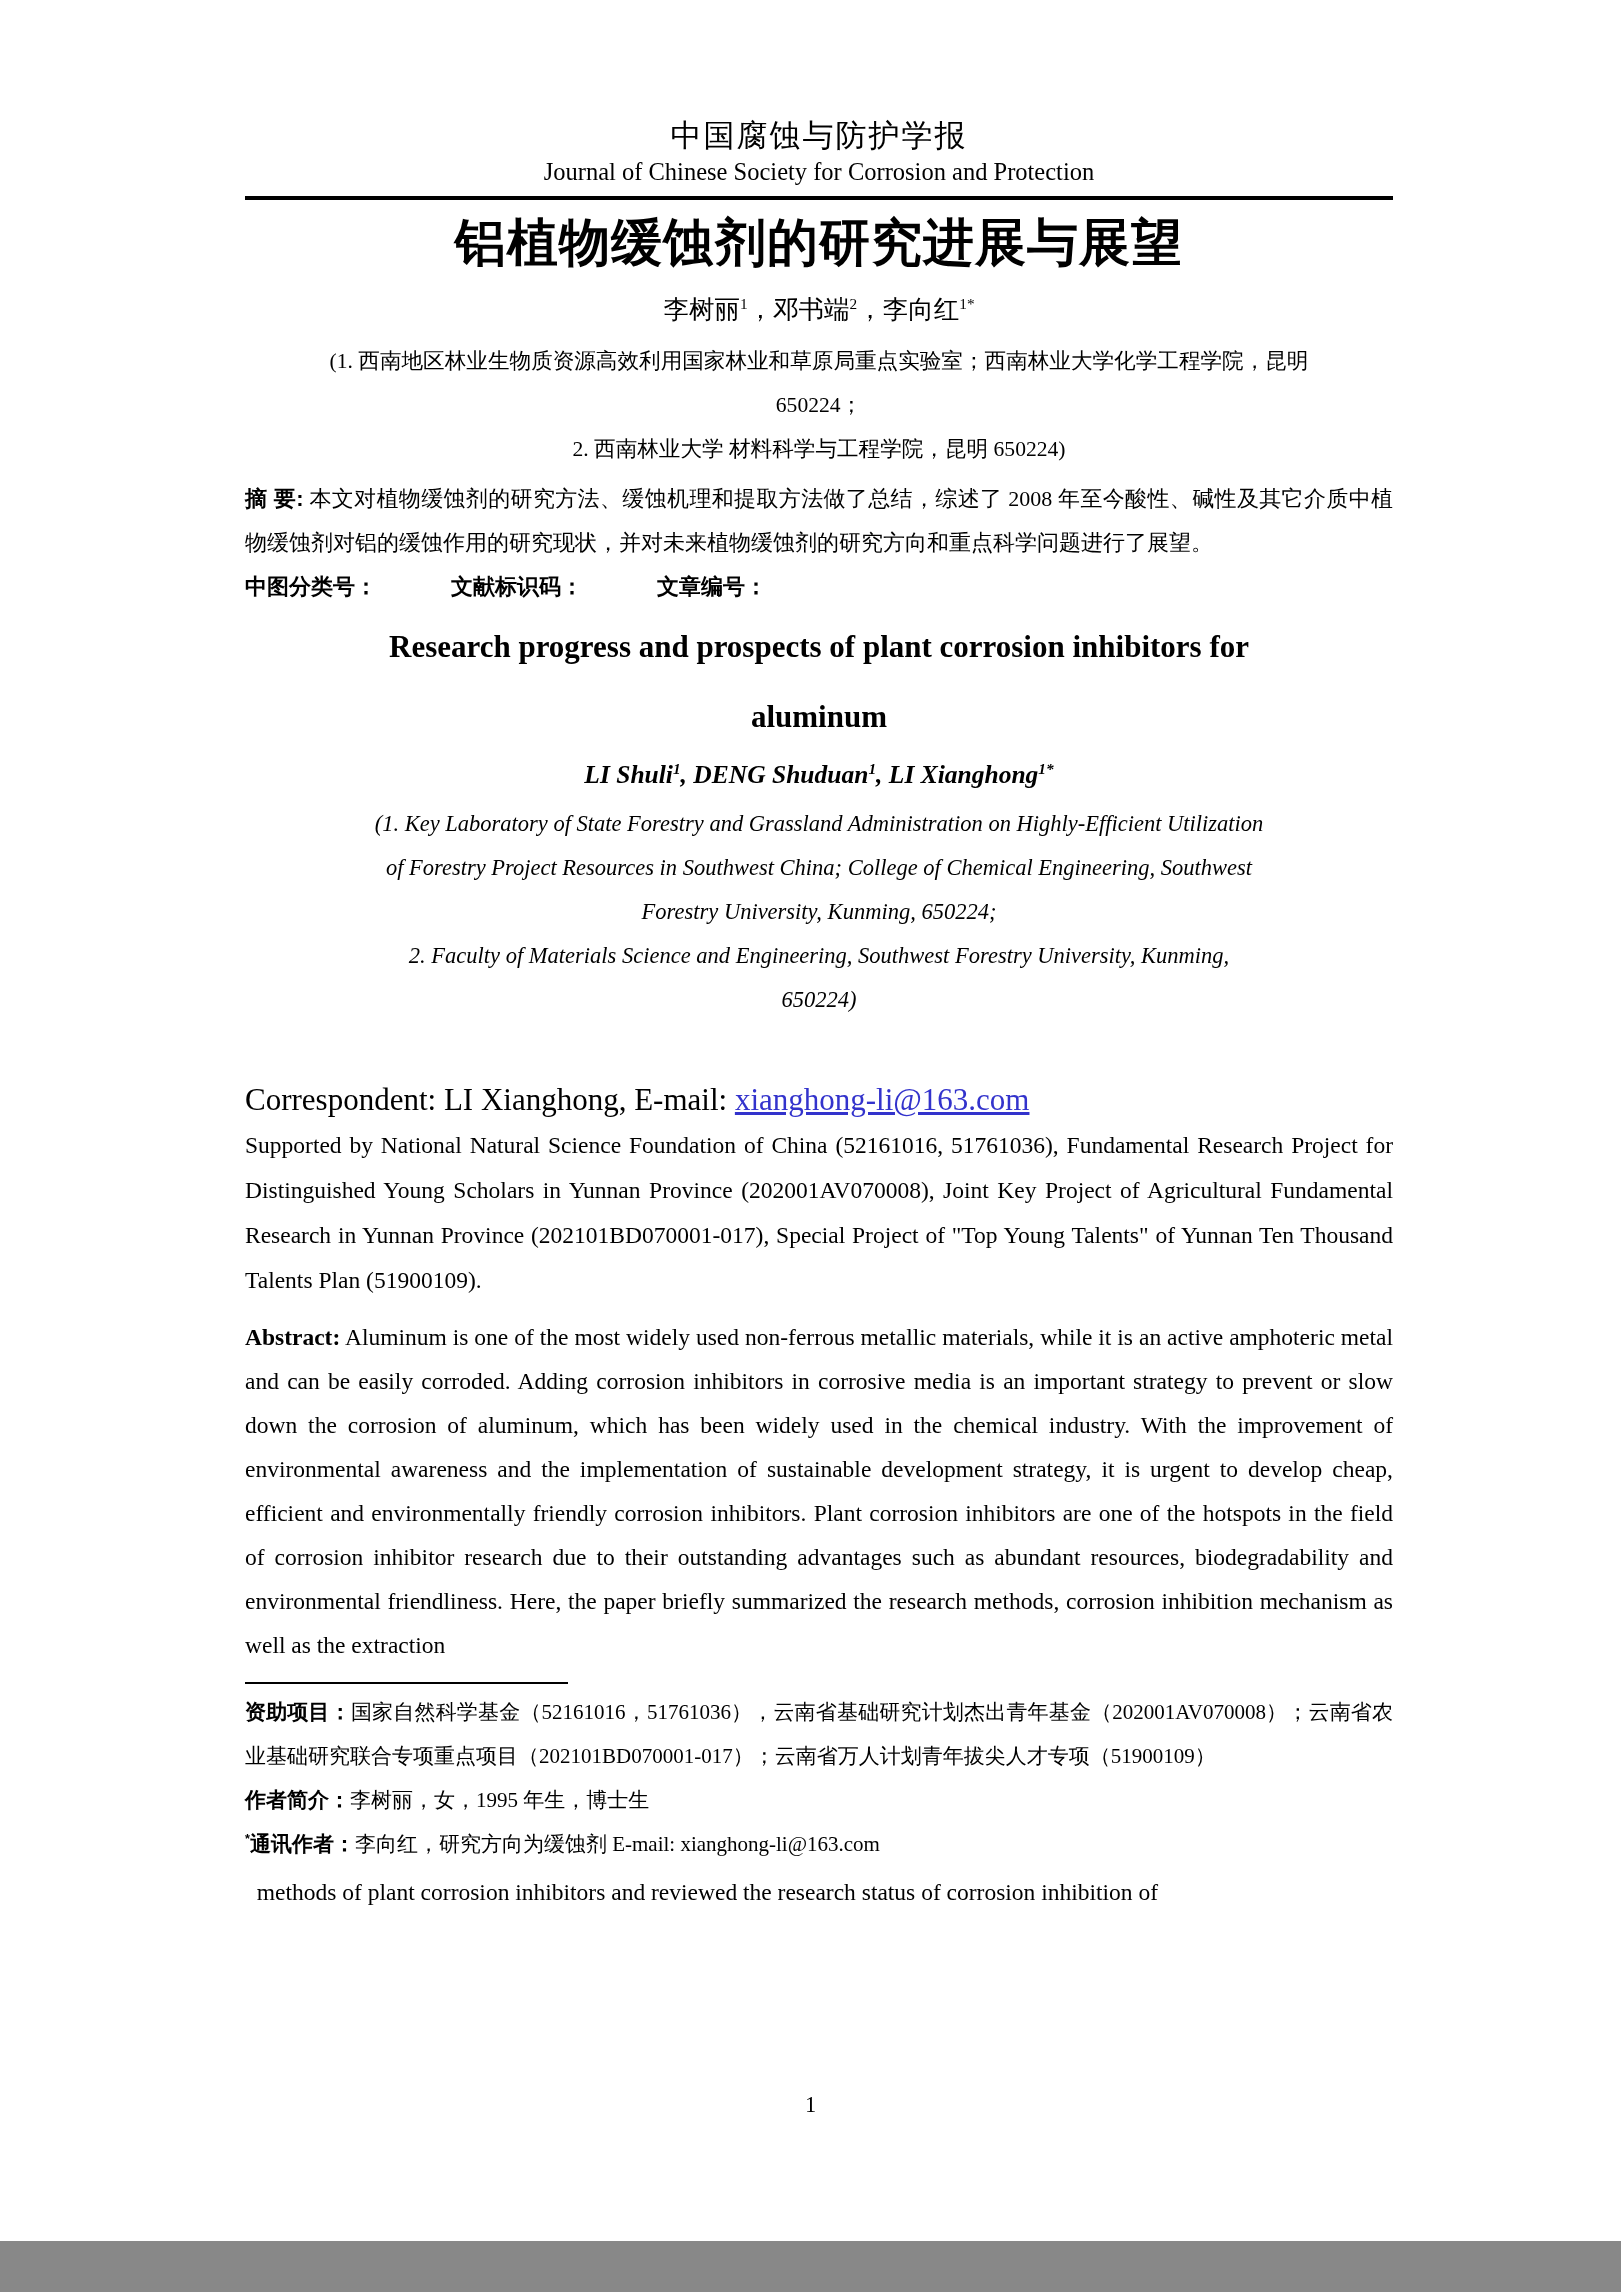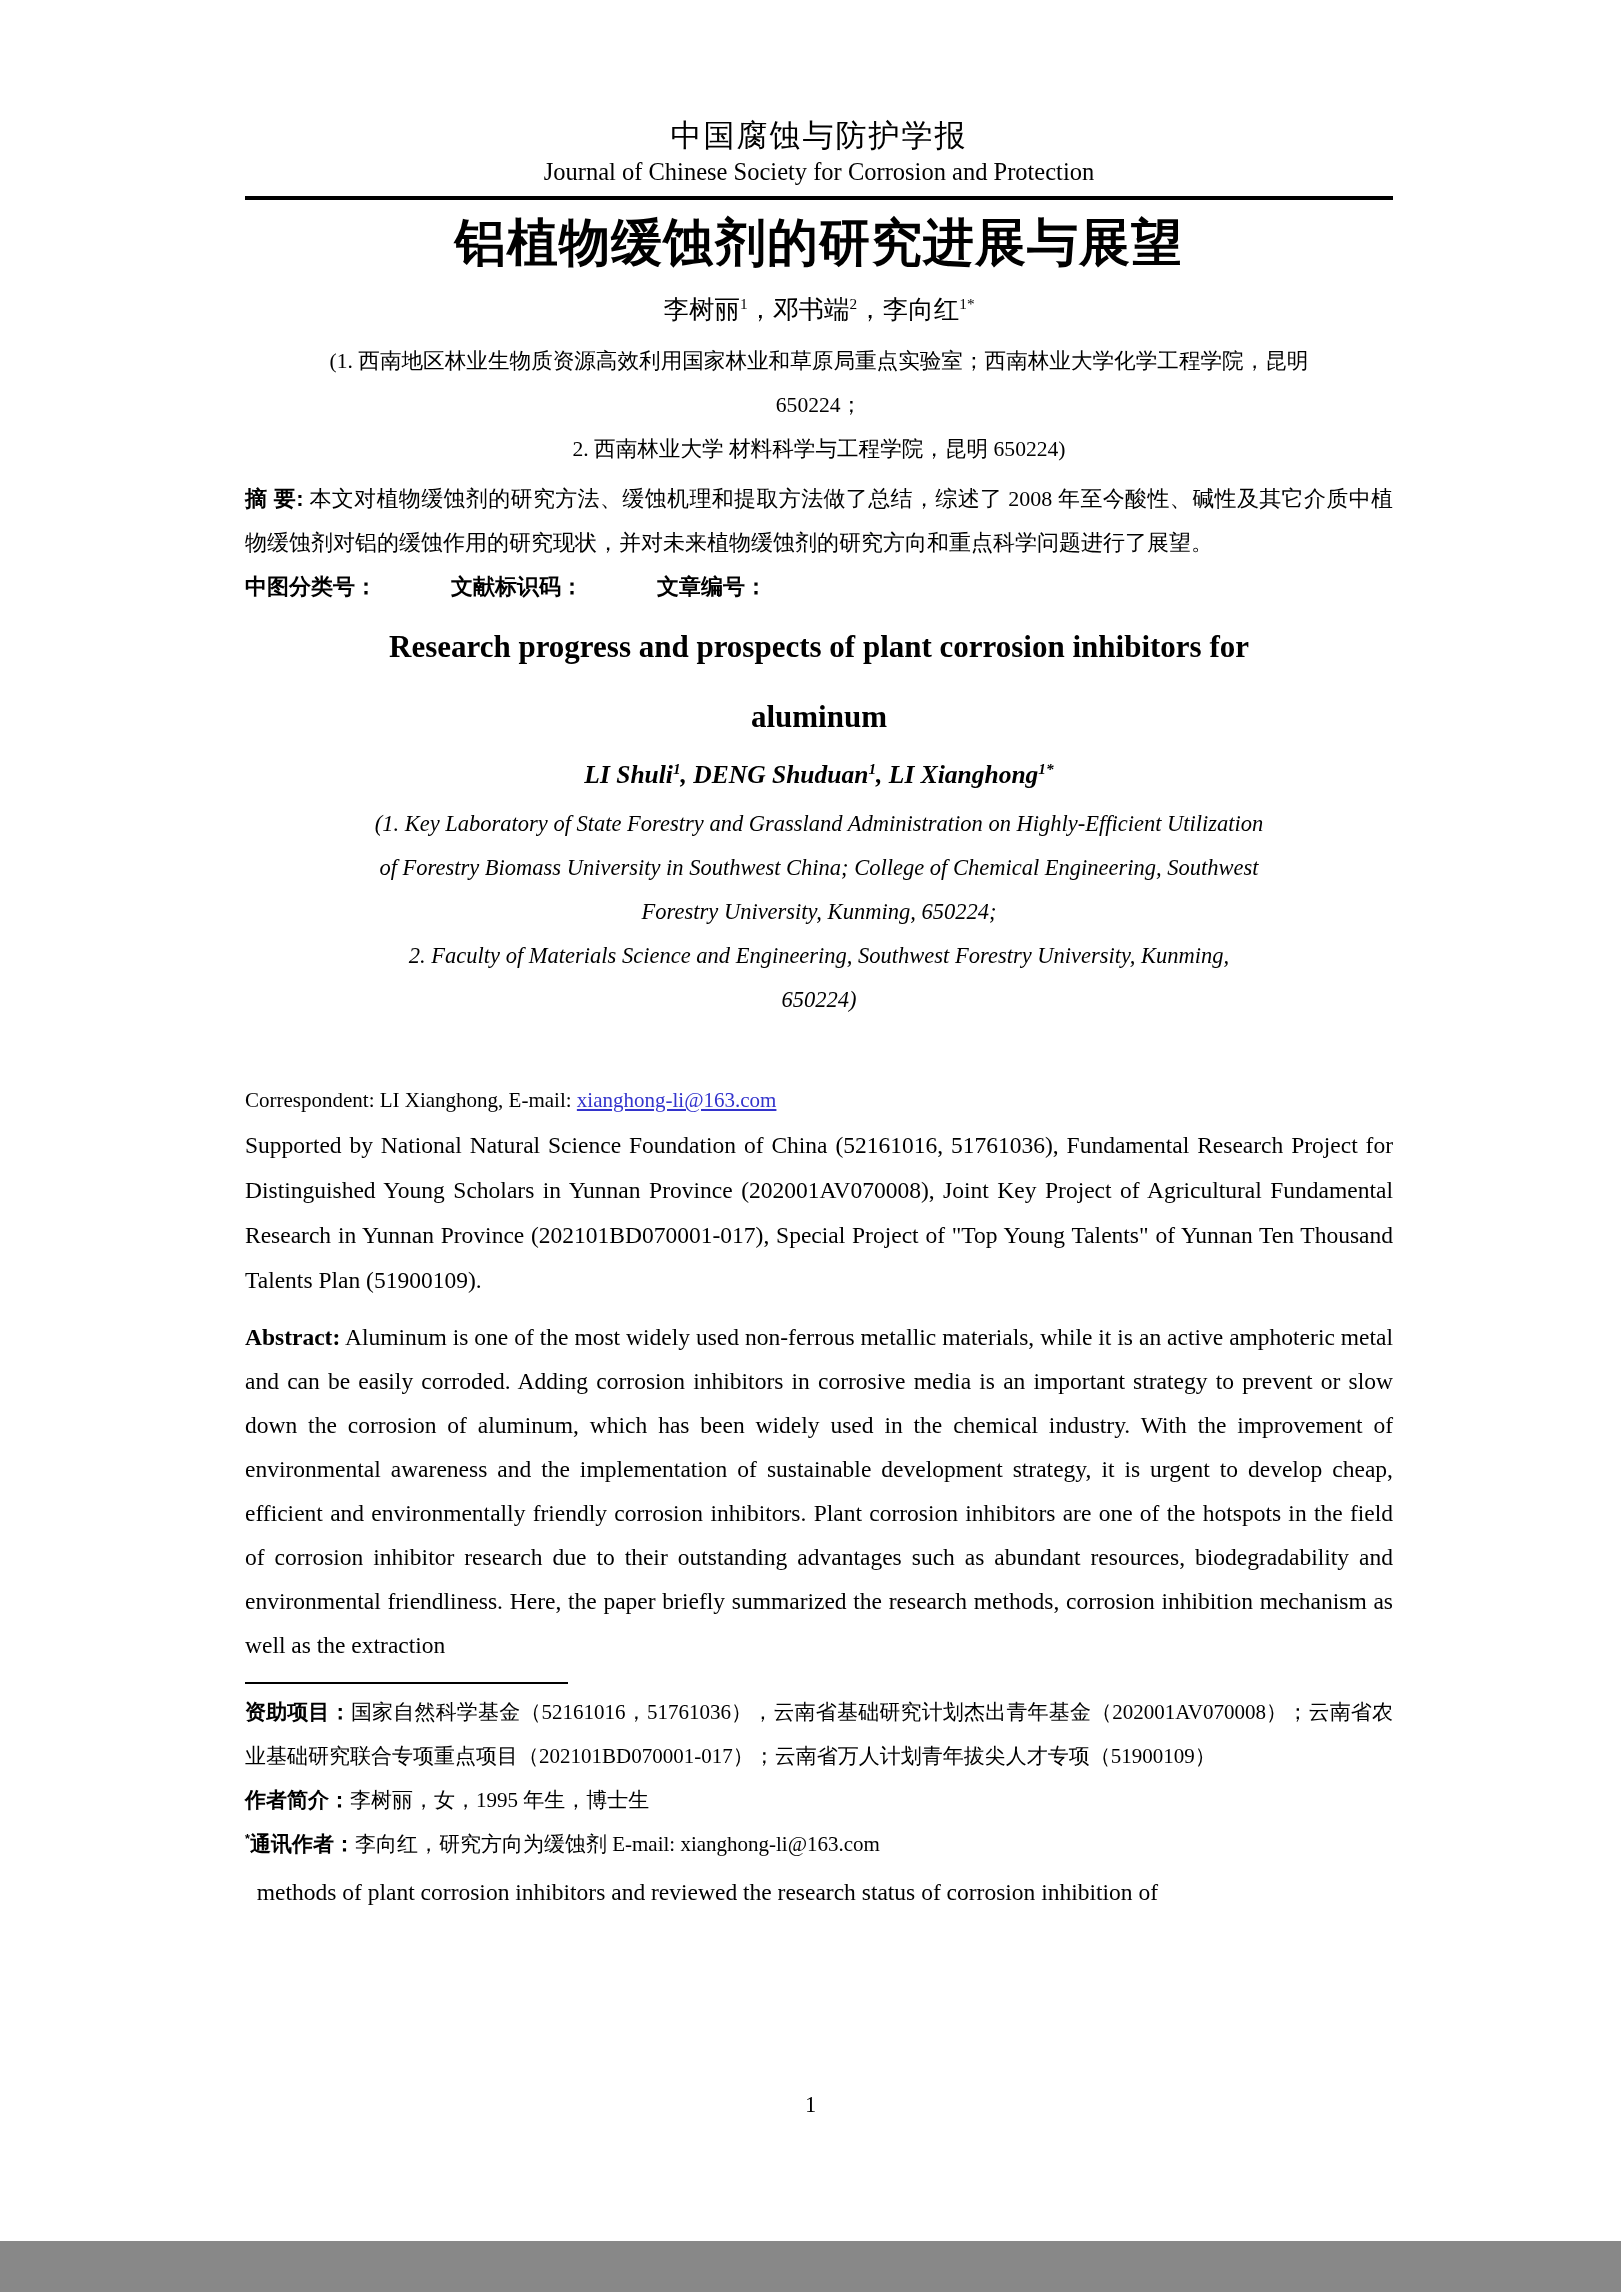--- a/index.html
+++ b/index.html
@@ -30,21 +30,21 @@
     font-family:"Liberation Sans","DejaVu Sans",sans-serif;
   }
   .abstract-cn { font-size:22px; line-height:44px; text-align:justify; margin-top:5.9px; }
   .keywords-cn { font-size:22px; line-height:44px; }
   .classification { font-size:22px; line-height:44px; }
   .classification span { margin-right:74px; }
   .title-en-1 { font-size:31px; font-weight:bold; line-height:41px; margin-top:17.6px; }
   .title-en-2 { font-size:31px; font-weight:bold; line-height:41px; margin-top:29px; }
   .authors-en { font-size:25.5px; font-weight:bold; font-style:italic; line-height:39px; margin-top:17.6px; }
   .affil-en { font-size:22.5px; font-style:italic; line-height:44px; margin-top:7.8px; }
-  .correspondent { font-size:21px; line-height:46px; margin-top:55px; }
+  .correspondent { font-size:31px; line-height:46px; margin-top:55px; }
   .email-link { color:#3333CC; text-decoration:underline; }
   .supported { font-size:23.5px; line-height:45px; text-align:justify; margin:0; }
   .abstract-en { font-size:23.5px; line-height:44px; text-align:justify; margin:11.8px 0 0 0; }
   .abstract-en b, .correspondent b { font-weight:bold; }
   .footnote-sep { border:none; height:2px; background:#000; width:323px; margin:15.7px 0 5.9px 0; }
   .footnote p { font-size:21px; line-height:44px; margin:0; text-align:justify; }
   .continuation { font-size:23.5px; line-height:45px; text-align:justify; padding-left:7.8px; margin:4px; }
   .page-number { position:absolute; top:2092px; left:0; right:0; text-align:center; font-size:22.5px; }
   sup { font-size:60%; line-height:0; }
 </style>
@@ -81,21 +81,21 @@
 
   <div class="title-en-1 center">Research progress and prospects of plant corrosion inhibitors for</div>
   <div class="title-en-2 center">aluminum</div>
 
   <div class="authors-en center">
     <span>LI Shuli</span><sup>1</sup><span>, DENG Shuduan</span><sup>1</sup><span>, LI Xianghong</span><sup>1*</sup>
   </div>
 
   <div class="affil-en center">
     <div>(1. Key Laboratory of State Forestry and Grassland Administration on Highly-Efficient Utilization</div>
-    <div>of Forestry Biomass University in Southwest China; College of Chemical Engineering, Southwest</div>
+    <div>of Forestry Project Resources in Southwest China; College of Chemical Engineering, Southwest</div>
     <div>Forestry University, Kunming, 650224;</div>
     <div>2. Faculty of Materials Science and Engineering, Southwest Forestry University, Kunming,</div>
     <div>650224)</div>
   </div>
 
   <div class="correspondent">
     <span>Correspondent: LI Xianghong, E-mail: </span><a href="#" class="email-link">xianghong-li@163.com</a>
   </div>
 
   <p class="supported">Supported by National Natural Science Foundation of China (52161016, 51761036), Fundamental Research Project for Distinguished Young Scholars in Yunnan Province (202001AV070008), Joint Key Project of Agricultural Fundamental Research in Yunnan Province (202101BD070001-017), Special Project of "Top Young Talents" of Yunnan Ten Thousand Talents Plan (51900109).</p>

